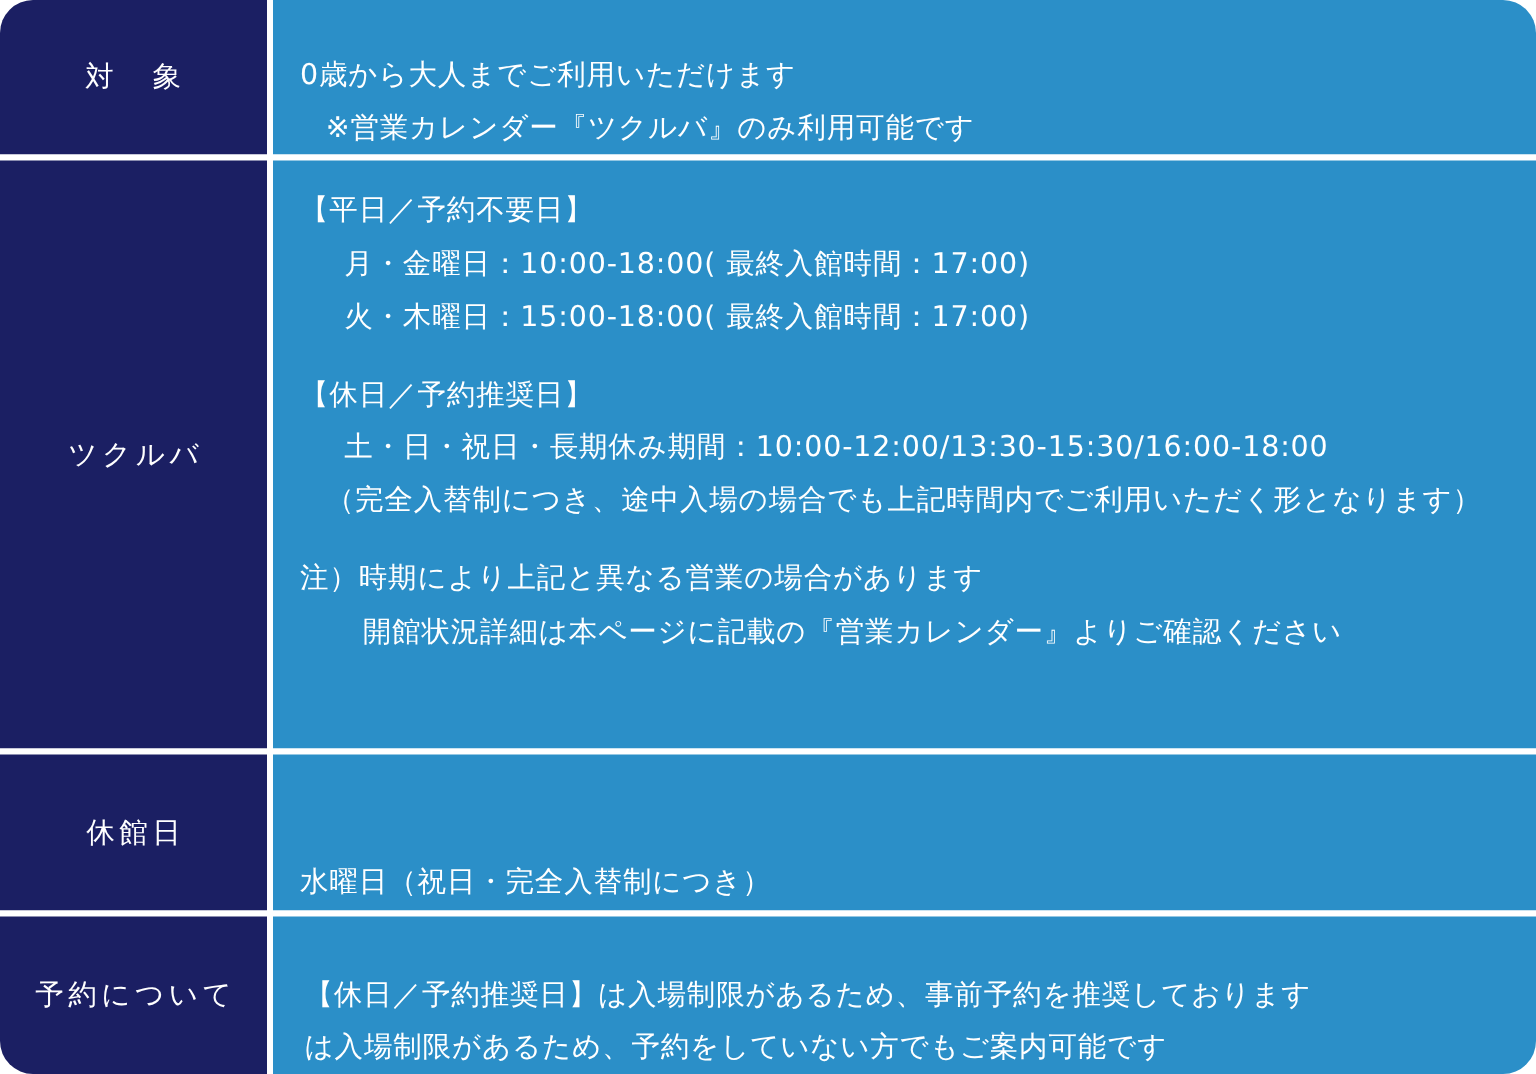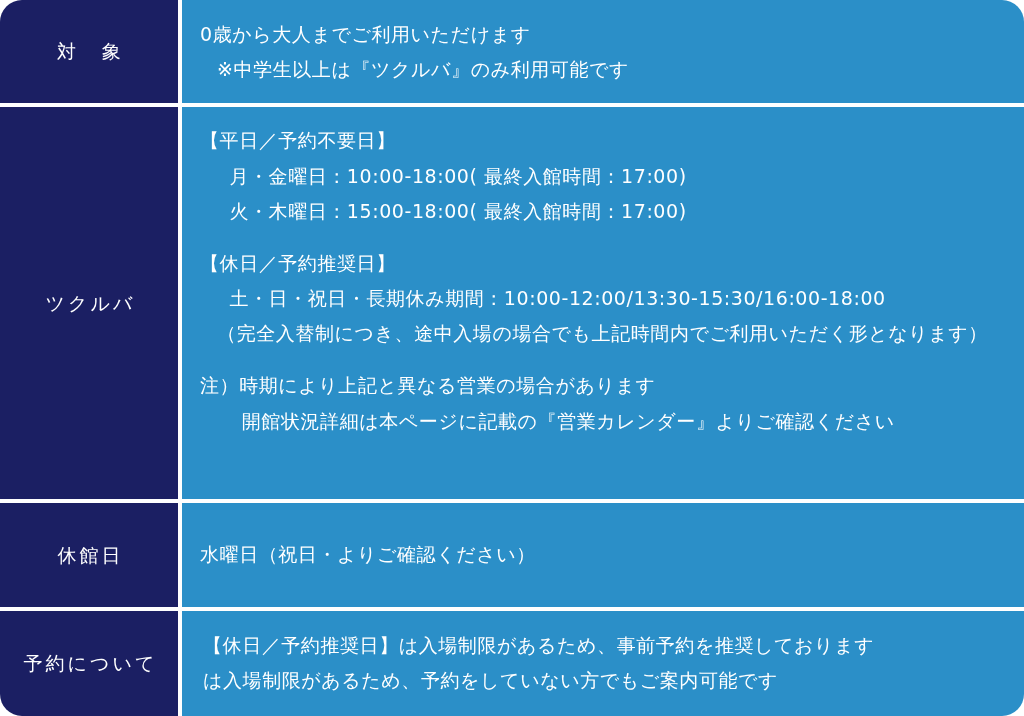--- a/index.html
+++ b/index.html
@@ -67,21 +67,21 @@
 
   
   .value-cell {
     flex: 1 1 auto;
     background: #2b8fc8;
     color: #ffffff;
     box-sizing: border-box;
     padding: 0 10px 0 18px;
     display: flex;
     flex-direction: column;
-    justify-content: center;
+    justify-content: flex-end;
     font-size: 19px;
     letter-spacing: 0.03em;
     line-height: 1.85;
   }
   .value-cell.top-pad {
     justify-content: flex-start;
     padding-top: 16px;
   }
 
   .divider {
@@ -114,21 +114,21 @@
 </head>
 <body>
 
 <div class="info-table">
 
   <div class="row row-obj">
     <div class="label-cell spaced">対　象</div>
     <div class="divider"></div>
     <div class="value-cell">
       <div class="line">0歳から大人までご利用いただけます</div>
-      <div class="line indent-2">※中学生以上は『ツクルバ』のみ利用可能です</div>
+      <div class="line indent-2">※営業カレンダー『ツクルバ』のみ利用可能です</div>
     </div>
   </div>
 
   <div class="row-gap"></div>
 
   <div class="row row-days">
     <div class="label-cell">ツクルバ</div>
     <div class="divider"></div>
     <div class="value-cell top-pad">
       <div class="line">【平日／予約不要日】</div>
@@ -147,21 +147,21 @@
       <div class="line indent-3">開館状況詳細は本ページに記載の『営業カレンダー』よりご確認ください</div>
     </div>
   </div>
 
   <div class="row-gap"></div>
 
   <div class="row row-closed">
     <div class="label-cell">休館日</div>
     <div class="divider"></div>
     <div class="value-cell">
-      <div class="line">水曜日（祝日・よりご確認ください）</div>
+      <div class="line">水曜日（祝日・完全入替制につき）</div>
     </div>
   </div>
 
   <div class="row-gap"></div>
 
   <div class="row row-reserve">
     <div class="label-cell">予約について</div>
     <div class="divider"></div>
     <div class="value-cell">
       <div class="line">【休日／予約推奨日】は入場制限があるため、事前予約を推奨しております</div>

